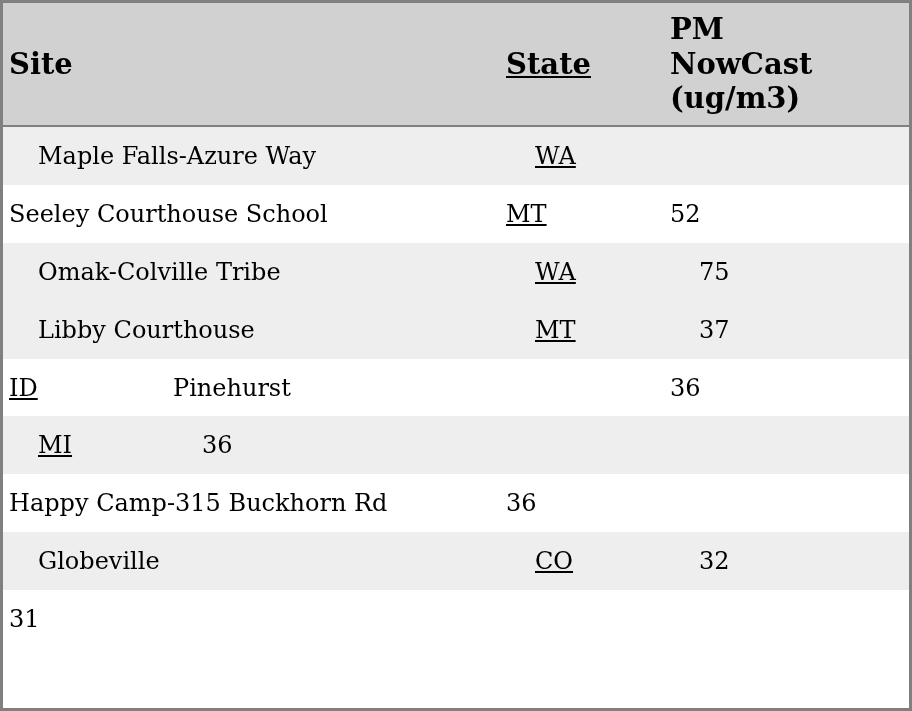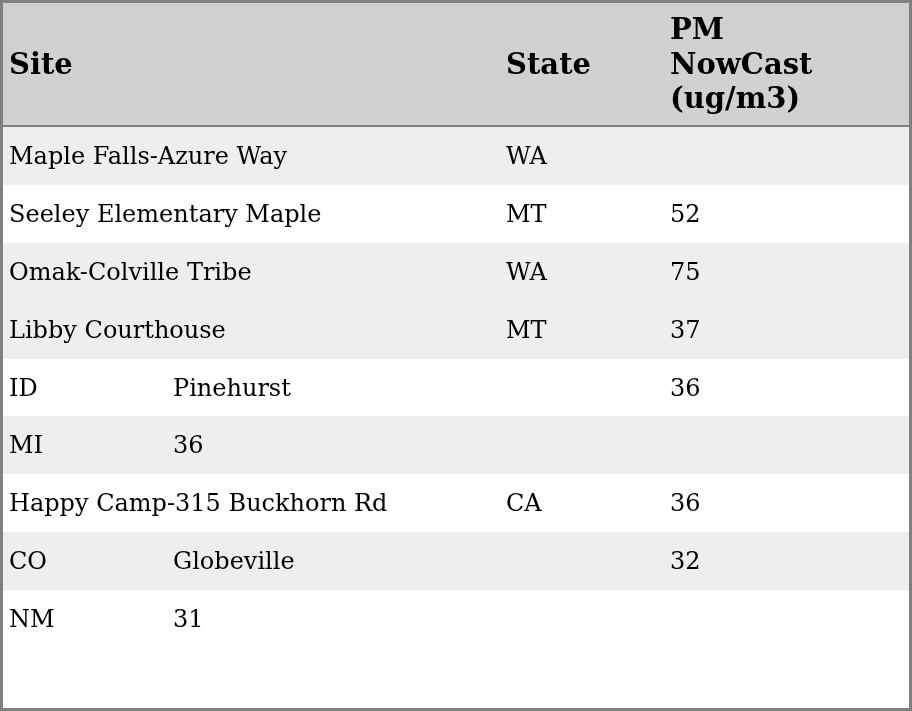--- a/index.html
+++ b/index.html
@@ -38,27 +38,27 @@
     line-height: 1.2;
   }
   .row {
     display: flex;
     height: 57.9px;
     flex: 0 0 57.9px;
     align-items: center;
     font-size: 24px;
     background: var(--row-bg);
   }
-  .row.stripe { background: var(--stripe-bg); }
+  .row.stripe { background: var(--stripe-bg); padding-left: 29px; }
   .cell {
     padding: 0 6px;
     overflow: hidden;
   }
   .col-site  { width: 497px; flex: 0 0 497px; }
-  .col-state { width: 164px; flex: 0 0 164px; }
+  .col-state { width: 164px; flex: 0 0 164px; text-decoration: underline; }
   .col-pm    { width: 245px; flex: 0 0 245px; }
   .pre-line  { white-space: pre-line; }
 </style>
 </head>
 <body>
 
 <div class="table">
   <div class="header-row">
     <div class="cell col-site">Site</div>
     <div class="cell col-state">State</div>
@@ -66,21 +66,21 @@
 NowCast
 (ug/m3)</div>
   </div>
   <div id="rows">
   <div class="row stripe">
     <div class="cell col-site">Maple Falls-Azure Way</div>
     <div class="cell col-state">WA</div>
   </div>
 
   <div class="row">
-    <div class="cell col-site">Seeley Elementary Maple</div>
+    <div class="cell col-site">Seeley Courthouse School</div>
     <div class="cell col-state">MT</div>
     <div class="cell col-pm">52</div>
   </div>
 
   <div class="row stripe">
     <div class="cell col-site">Omak-Colville Tribe</div>
     <div class="cell col-state">WA</div>
     <div class="cell col-pm">75</div>
   </div>
 
@@ -97,28 +97,26 @@
     <div class="cell col-pm">36</div>
   </div>
 
   <div class="row stripe">
     <div class="cell col-state">MI</div>
     <div class="cell col-pm">36</div>
   </div>
 
   <div class="row">
     <div class="cell col-site">Happy Camp-315 Buckhorn Rd</div>
-    <div class="cell col-state">CA</div>
     <div class="cell col-pm">36</div>
   </div>
 
   <div class="row stripe">
+    <div class="cell col-site">Globeville</div>
     <div class="cell col-state">CO</div>
-    <div class="cell col-site">Globeville</div>
     <div class="cell col-pm">32</div>
   </div>
 
   <div class="row">
-    <div class="cell col-state">NM</div>
     <div class="cell col-pm">31</div>
   </div>
 </div>
 </div>
 
 </body></html>

